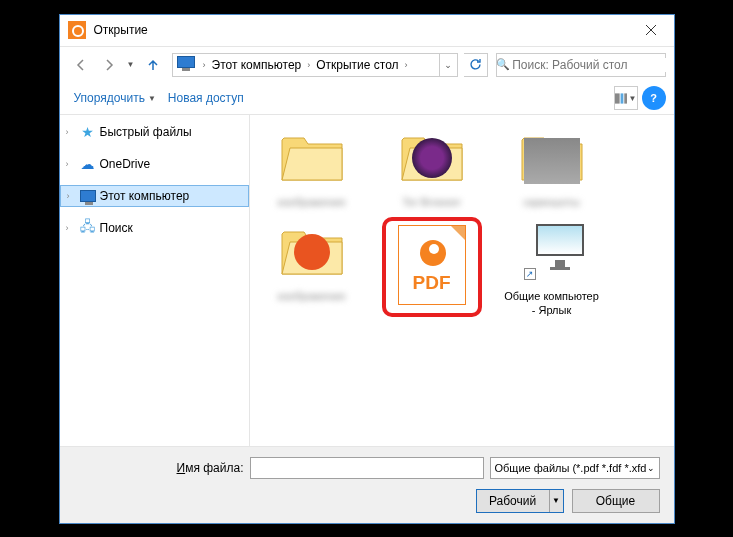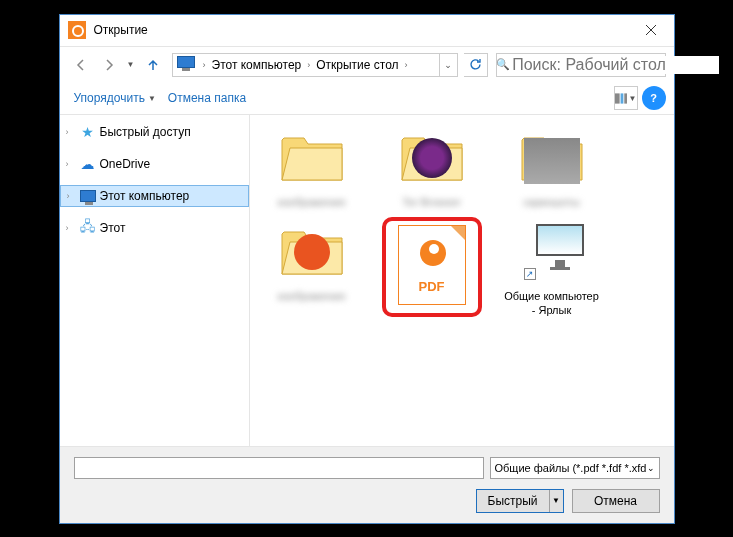--- a/index.html
+++ b/index.html
@@ -17,21 +17,21 @@
 .breadcrumb { flex: 1; height: 24px; border: 1px solid #ccc; display: flex; align-items: center; background: #fff; margin: 0 4px; }
 .bc-icon { width: 22px; height: 22px; margin: 0 2px; position: relative; }
 .monitor-icon { width: 18px; height: 12px; background: #2e7cd1; border: 1px solid #1a5a9e; margin: 2px auto 0; position: relative; }
 .monitor-icon::after { content: ""; position: absolute; width: 8px; height: 3px; background: #888; bottom: -4px; left: 4px; }
 .bc-sep { color: #666; font-size: 9px; padding: 0 4px; }
 .bc-text { padding: 0 2px; cursor: pointer; }
 .bc-dd { width: 18px; text-align: center; color: #555; font-size: 9px; margin-left: auto; border-left: 1px solid #ccc; height: 100%; display: flex; align-items: center; justify-content: center; }
 .refresh-btn { width: 24px; height: 24px; border: 1px solid #ccc; border-left: none; display: flex; align-items: center; justify-content: center; color: #1e6fbe; font-size: 14px; cursor: pointer; }
 .search-box { width: 170px; height: 24px; border: 1px solid #ccc; display: flex; align-items: center; margin-left: 6px; }
 .search-icon { width: 20px; text-align: center; color: #888; font-size: 11px; }
-.search-input { border: none; outline: none; flex: 1; font-size: 16px; color: #888; padding-left: 2px; }
+.search-input { border: none; outline: none; flex: 1; font-size: 12px; color: #888; padding-left: 2px; }
 .toolbar { height: 32px; border-bottom: 1px solid #e5e5e5; display: flex; align-items: center; padding: 0 8px; }
 .tool-item { padding: 4px 6px; display: flex; align-items: center; gap: 3px; cursor: pointer; color: #1e6fbe; }
 .tool-dd { font-size: 8px; color: #555; }
 .tool-spacer { flex: 1; }
 .tool-icn { width: 24px; height: 24px; border: 1px solid #ccc; margin-left: 4px; display: flex; align-items: center; justify-content: center; cursor: pointer; color: #555; font-size: 11px; }
 .tool-icn.help { color: #1e90ff; border-radius: 50%; background: #1e90ff; color: #fff; border: none; font-weight: bold; }
 .body-area { flex: 1; display: flex; overflow: hidden; }
 .sidebar { width: 190px; border-right: 1px solid #e5e5e5; padding: 6px 0; overflow-y: auto; }
 .tree-item { display: flex; align-items: center; padding: 3px 4px 3px 20px; gap: 4px; cursor: pointer; position: relative; }
 .tree-item.selected { background: #cde8ff; border: 1px solid #7bb6e8; padding: 2px 3px 2px 19px; }
@@ -45,21 +45,21 @@
 .file-item { width: 100px; text-align: center; cursor: pointer; }
 .file-thumb { width: 80px; height: 70px; margin: 0 auto; display: flex; align-items: center; justify-content: center; position: relative; }
 .folder-svg { width: 64px; height: 52px; }
 .file-label { font-size: 11px; margin-top: 2px; word-wrap: break-word; line-height: 1.3; }
 .blurred { filter: blur(3px); color: #888; }
 .highlight-box { border: 4px solid #e82020; border-radius: 10px; padding: 4px; }
 .pdf-page { width: 68px; height: 80px; background: #fff; border: 1px solid #f58220; position: relative; margin: 0 auto; }
 .pdf-corner { position: absolute; top: 0; right: 0; width: 0; height: 0; border-left: 14px solid transparent; border-top: 14px solid #f3a95f; }
 .pdf-logo { width: 26px; height: 26px; background: #f58220; border-radius: 50%; position: absolute; top: 14px; left: 21px; }
 .pdf-logo::after { content: ""; position: absolute; width: 10px; height: 10px; background: #fff; border-radius: 50%; top: 4px; left: 9px; }
-.pdf-text { position: absolute; bottom: 10px; width: 100%; text-align: center; color: #f58220; font-weight: bold; font-size: 13px; }
+.pdf-text { position: absolute; bottom: 10px; width: 100%; text-align: center; color: #f58220; font-weight: bold; font-size: 19px; }
 .pc-thumb { width: 64px; height: 56px; position: relative; }
 .pc-monitor { width: 48px; height: 32px; border: 2px solid #555; background: linear-gradient(#b4e0f0,#fff); position: absolute; top: 0; right: 0; }
 .pc-stand { width: 10px; height: 8px; background: #777; position: absolute; bottom: 12px; right: 19px; }
 .pc-base { width: 20px; height: 3px; background: #777; position: absolute; bottom: 10px; right: 14px; }
 .pc-link { width: 12px; height: 12px; background: #fff; border: 1px solid #888; position: absolute; bottom: 0; left: 4px; font-size: 9px; text-align: center; color: #1e6fbe; }
 .folder-overlay { position: absolute; width: 40px; height: 40px; }
 .tor-icon { background: radial-gradient(circle, #7a2a8a 40%, #3a1a4a 70%); border-radius: 50%; }
 .photo-thumb { background: linear-gradient(#888,#aaa); width: 56px; height: 46px; }
 .ubuntu-icon { background: #e95420; border-radius: 50%; width: 36px; height: 36px; }
 .footer { border-top: 1px solid #e5e5e5; padding: 10px 14px; background: #f0f0f0; }
@@ -125,60 +125,60 @@
       <input class="search-input" placeholder="Поиск: Рабочий стол" style="">
     </div>
   </div>
 
   <div class="toolbar">
     <div class="tool-item">
       <span>Упорядочить</span>
       <span class="tool-dd">▼</span>
     </div>
     <div class="tool-item">
-      <span>Отмена папка</span>
+      <span>Новая доступ</span>
     </div>
     <div class="tool-spacer"></div>
     <div class="tool-icn">
       <svg width="13" height="11" viewBox="0 0 13 11">
           <rect x="0" y="0" width="5" height="11" fill="#888"></rect>
           <rect x="6" y="0" width="3" height="11" fill="#5aa8e0"></rect>
           <rect x="10" y="0" width="3" height="11" fill="#888"></rect>
         </svg>
       <span class="tool-dd" style="margin-left:2px">▼</span>
     </div>
     <div class="tool-icn help">?</div>
   </div>
 
   <div class="body-area">
     <div class="sidebar">
       <div class="tree-item">
         <span class="tree-caret">›</span>
         <span class="tree-icon star-icon">★</span>
-        <span>Быстрый доступ</span>
+        <span>Быстрый файлы</span>
       </div>
       <div style="height:10px"></div>
       <div class="tree-item">
         <span class="tree-caret">›</span>
         <span class="tree-icon cloud-icon">☁</span>
         <span>OneDrive</span>
       </div>
       <div style="height:10px"></div>
       <div class="tree-item selected">
         <span class="tree-caret">›</span>
         <span class="tree-icon">
             <div class="monitor-icon" style="margin-top:0"></div>
           </span>
         <span>Этот компьютер</span>
       </div>
       <div style="height:10px"></div>
       <div class="tree-item">
         <span class="tree-caret">›</span>
         <span class="tree-icon net-icon">🖧</span>
-        <span>Этот</span>
+        <span>Поиск</span>
       </div>
     </div>
 
     <div class="content">
       <div class="items">
         <div class="file-item">
           <div class="file-thumb">
             <svg class="folder-svg" viewBox="0 0 64 52">
                 <path d="M2 8 L2 48 L62 48 L62 12 L28 12 L24 6 L4 6 Z" fill="#f8d877" stroke="#d4a93a"></path>
                 <path d="M2 48 L10 16 L62 16 L62 48 Z" fill="#fce9a8" stroke="#d4a93a"></path>
@@ -234,27 +234,28 @@
             </div>
           </div>
           <div class="file-label">Общие компьютер - Ярлык</div>
         </div>
       </div>
     </div>
   </div>
 
   <div class="footer">
     <div class="filename-row">
+      <div class="filename-label"><u>И</u>мя файла:</div>
       <input class="filename-input" style="">
       <div class="filter-select">
         <span>Общие файлы (*.pdf *.fdf *.xfd</span>
         <span style="font-size:9px">⌄</span>
       </div>
     </div>
     <div class="button-row">
       <button class="btn primary" style="display:flex;align-items:center;padding:0">
-        <span style="flex:1">Быстрый</span>
+        <span style="flex:1">Рабочий</span>
         <span class="dd-arrow">▼</span>
       </button>
-      <button class="btn">Отмена</button>
+      <button class="btn">Общие</button>
     </div>
   </div>
 </div>
 
 </body></html>

